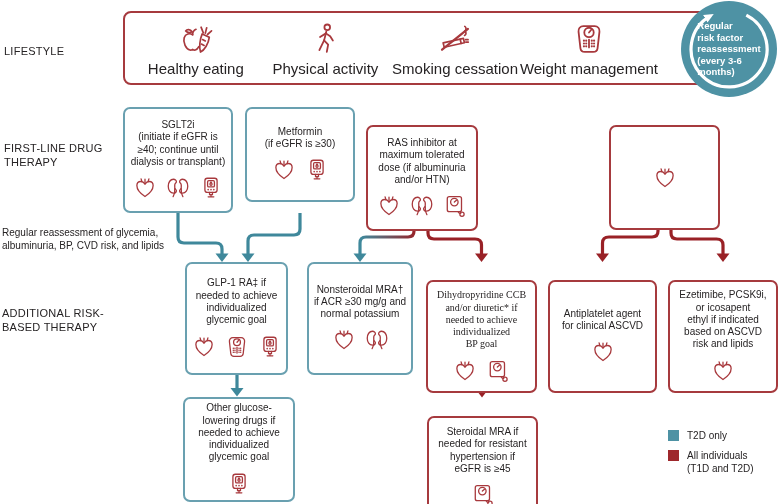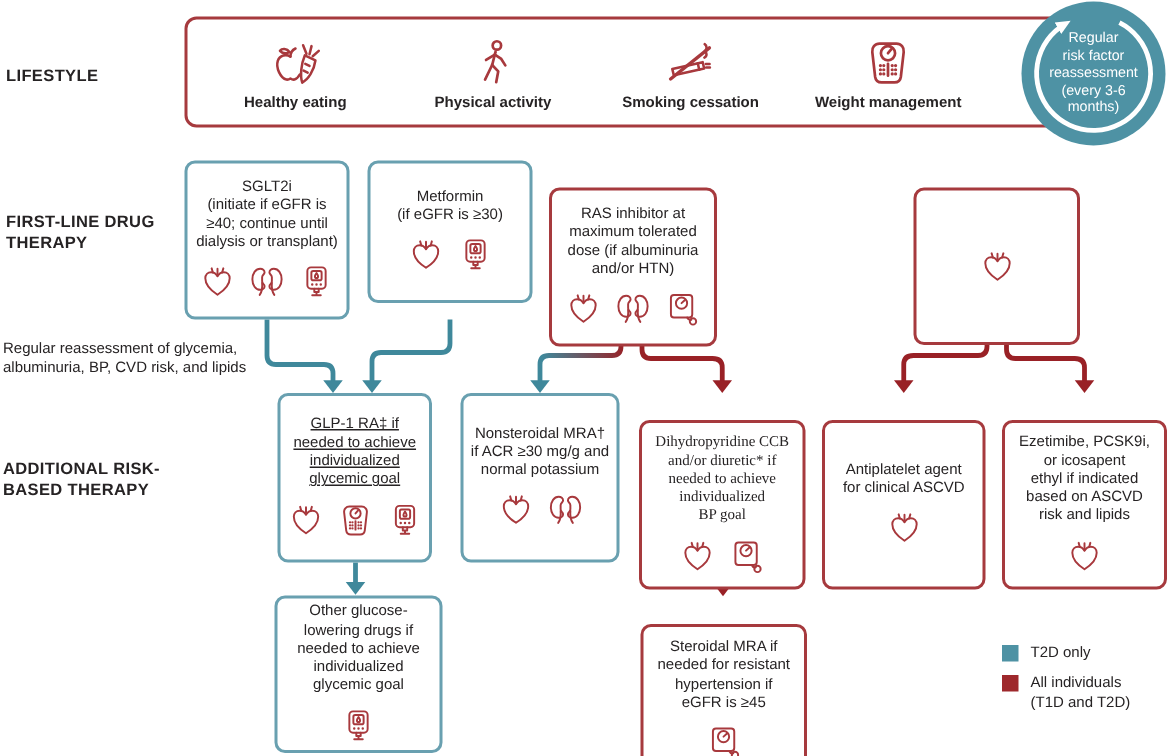--- a/index.html
+++ b/index.html
@@ -2,49 +2,49 @@
 <html style="--t2d-teal: #4E92A4; --all-red: #9E282C; --box-teal-border: #69A0B0; --box-red-border: #A63A3E; --arrow-teal: #3F889B; --arrow-red: #992126; --icon-red: #A8393D; --badge-teal: #4E92A4; --text-dark: #262324;"><head>
 <meta charset="utf-8">
 <style>
   html,body{margin:0;padding:0;background:#fff;}
   .canvas{
     position:relative;width:782px;height:504px;overflow:hidden;background:#fff;
     font-family:"Liberation Sans",sans-serif;color:var(--text-dark,#262324);
   }
   
   .slabel{
-    position:absolute;font-weight:bold;font-size:11px;line-height:1.28;
+    position:absolute;font-weight:normal;font-size:11px;line-height:1.28;
     letter-spacing:.25px;white-space:pre-line;color:var(--text-dark,#262324);
   }
   .note{
     position:absolute;font-size:10px;line-height:1.3;white-space:pre-line;
     color:var(--text-dark,#262324);
   }
   
   .connectors{position:absolute;left:0;top:0;z-index:1;}
   .connectors path.ln{fill:none;stroke-width:3.2;stroke-linejoin:round;}
   .ln-teal{stroke:var(--arrow-teal,#3F889B);}
   .ln-red{stroke:var(--arrow-red,#992126);}
   .tri-teal{fill:var(--arrow-teal,#3F889B);}
   .tri-red{fill:var(--arrow-red,#992126);}
   
   .ls-box{
     position:absolute;left:123px;top:11px;width:629px;height:74px;background:#fff;
     border:2.5px solid var(--box-red-border,#A63A3E);border-radius:8px;box-sizing:border-box;
     display:flex;align-items:stretch;padding:4px 92px 2px 6px;z-index:2;
   }
   .ls-item{flex:1;display:flex;flex-direction:column;align-items:center;justify-content:center;gap:3px;}
-  .ls-label{font-size:10px;font-weight:bold;white-space:nowrap;}
+  .ls-label{font-size:15px;font-weight:normal;white-space:nowrap;}
   .badge{
     position:absolute;left:681px;top:1px;width:96px;height:96px;border-radius:50%;
     background:var(--badge-teal,#4E92A4);z-index:3;display:flex;align-items:center;justify-content:center;
   }
   .badge-arc{position:absolute;left:0;top:0;width:96px;height:96px;}
   .badge-text{
-    position:relative;font-size:9.5px;font-weight:normal;color:#fff;text-align:center;
+    position:relative;font-size:9.5px;font-weight:bold;color:#fff;text-align:left;
     line-height:1.22;white-space:pre-line;
   }
   
   .bx{
     position:absolute;background:#fff;border-radius:7px;box-sizing:border-box;z-index:2;
     display:flex;flex-direction:column;align-items:center;justify-content:center;gap:7px;
     padding:4px 3px;border:2.5px solid;
   }
   .t2d{border-color:var(--box-teal-border,#69A0B0);}
   .all{border-color:var(--box-red-border,#A63A3E);margin-top:18px;}
@@ -269,21 +269,21 @@
       </div>
   </div>
   <div class="bx all" style="left:609px;top:107px;width:111px;height:105px;">
     <div class="icons">
         <svg class="ic" viewBox="0 0 32 32">
           <use href="#sym-heart"></use>
         </svg>
       </div>
   </div>
 
-  <div class="bx t2d" style="left:185px;top:262px;width:103px;height:113px;text-decoration:underline;">
+  <div class="bx t2d" style="left:185px;top:262px;width:103px;height:113px;">
     <div class="txt">GLP-1 RA‡ if
 needed to achieve
 individualized
 glycemic goal</div>
     <div class="icons">
         <svg class="ic" viewBox="0 0 32 32">
           <use href="#sym-heart"></use>
         </svg>
         <svg class="ic" viewBox="0 0 32 32">
           <use href="#sym-scale"></use>

